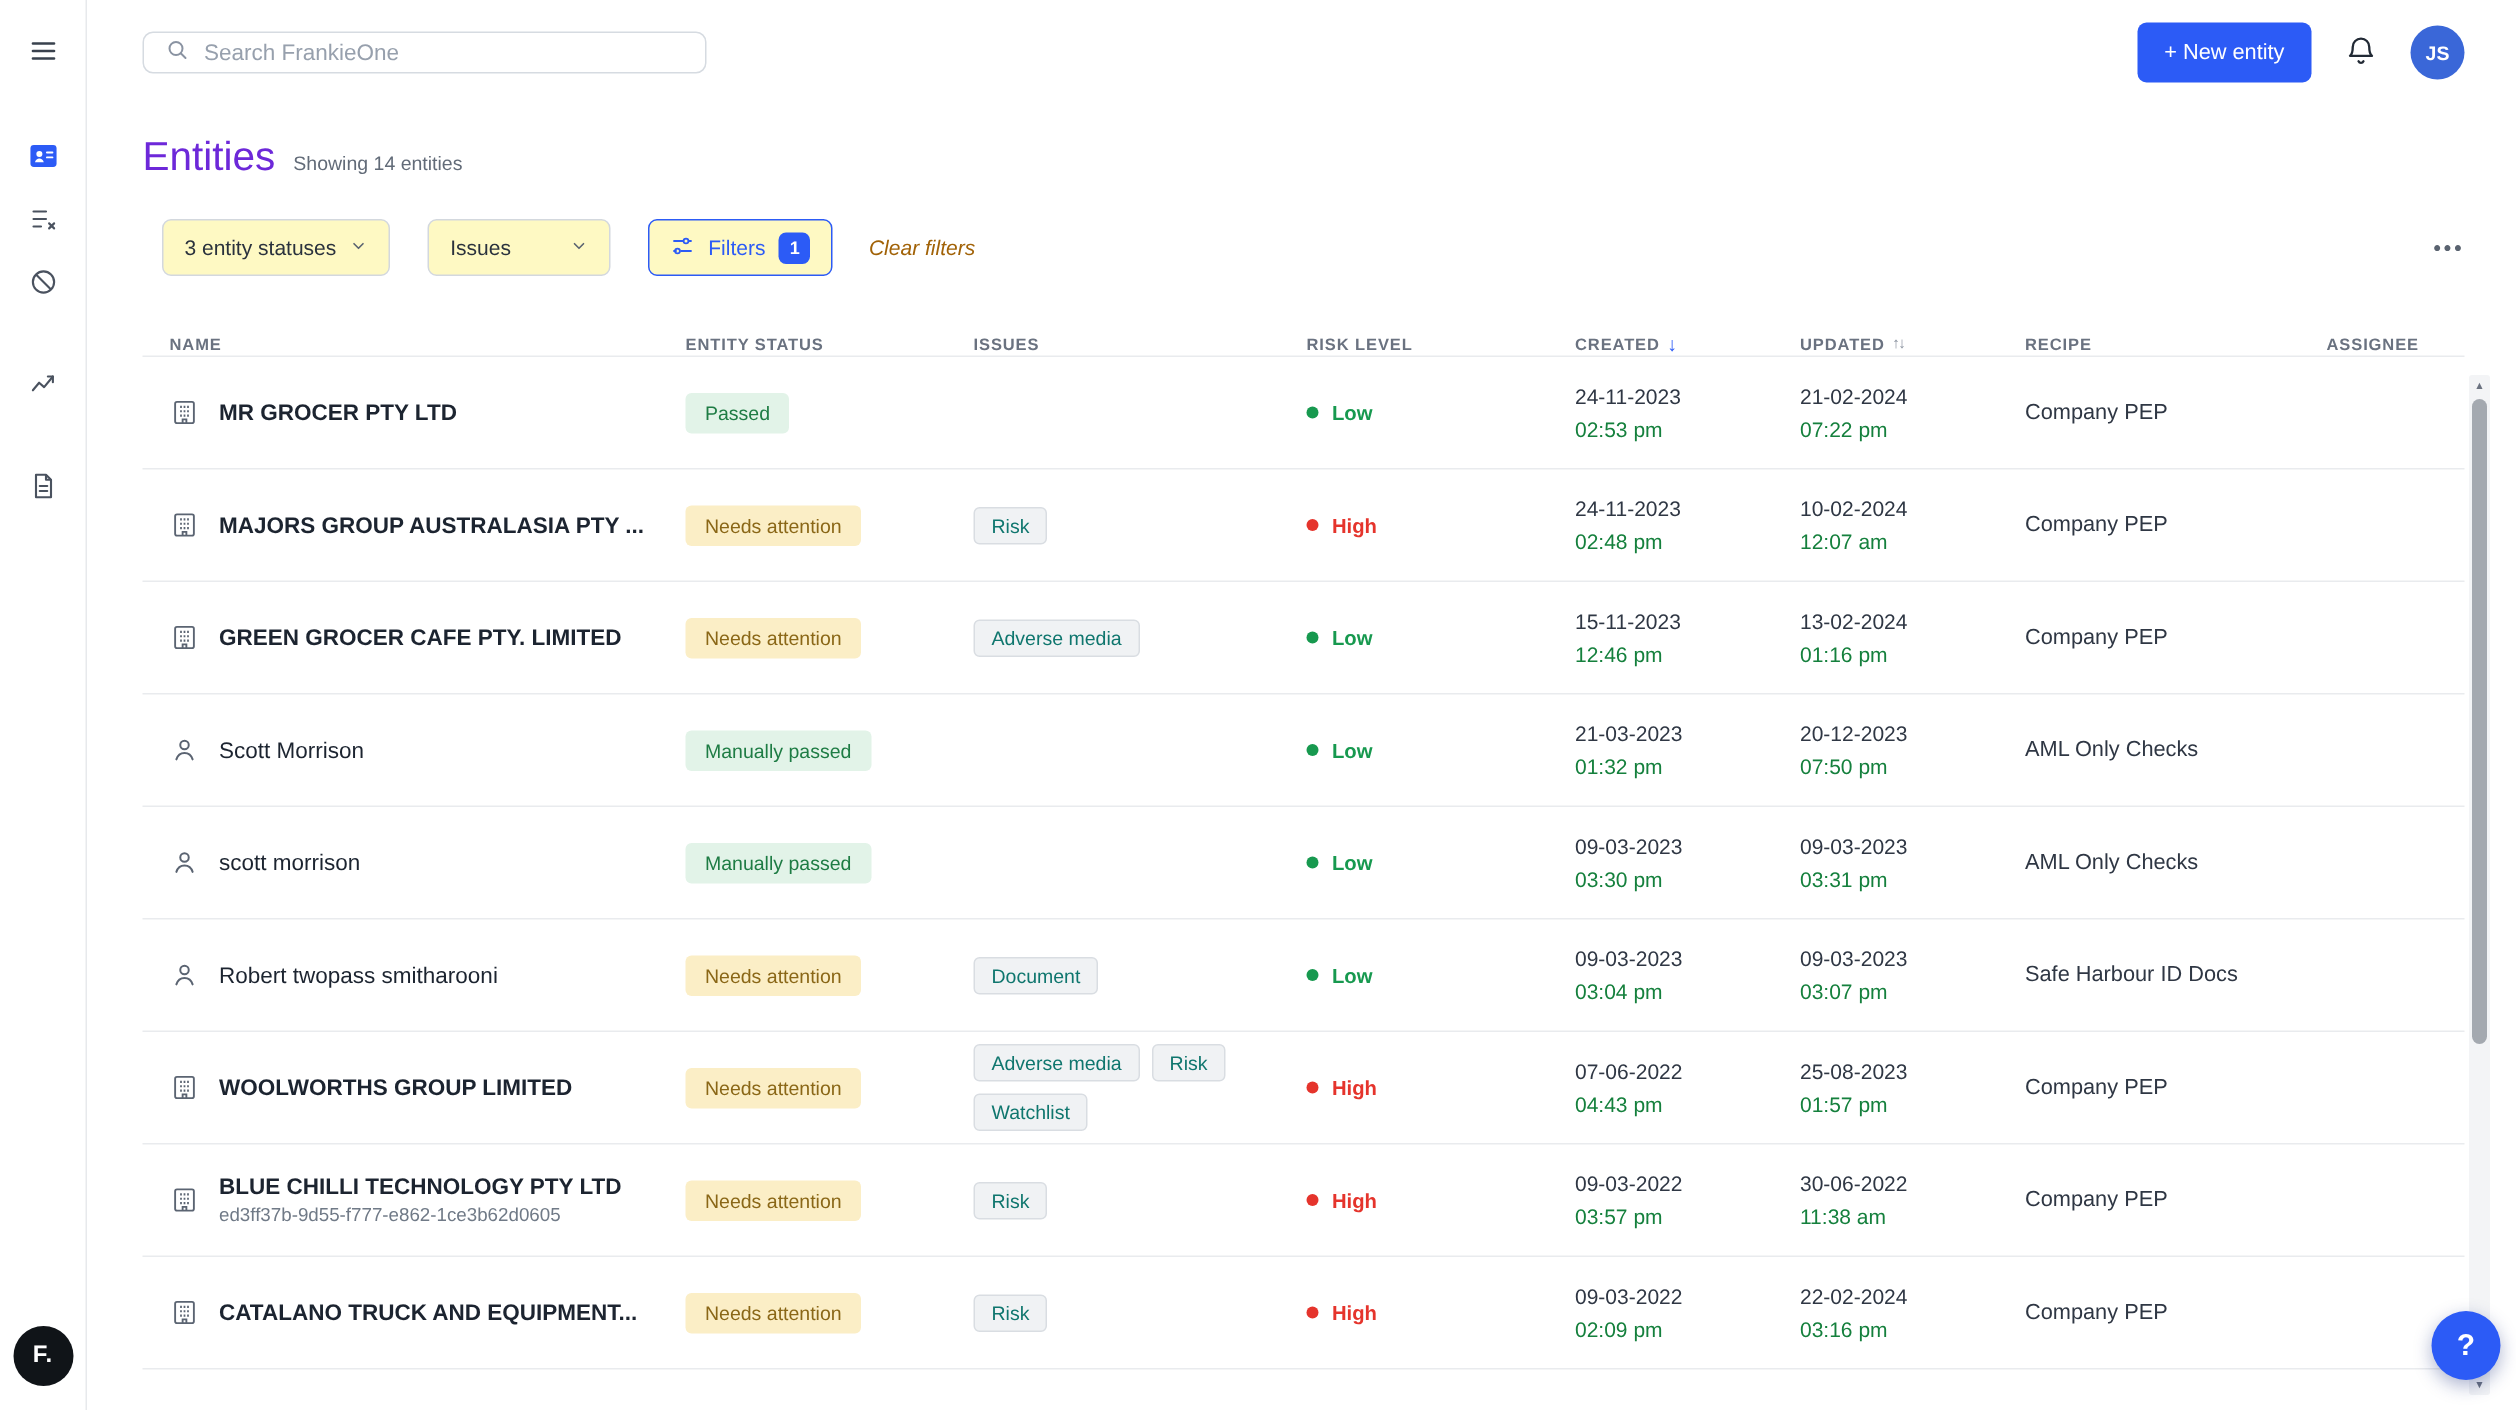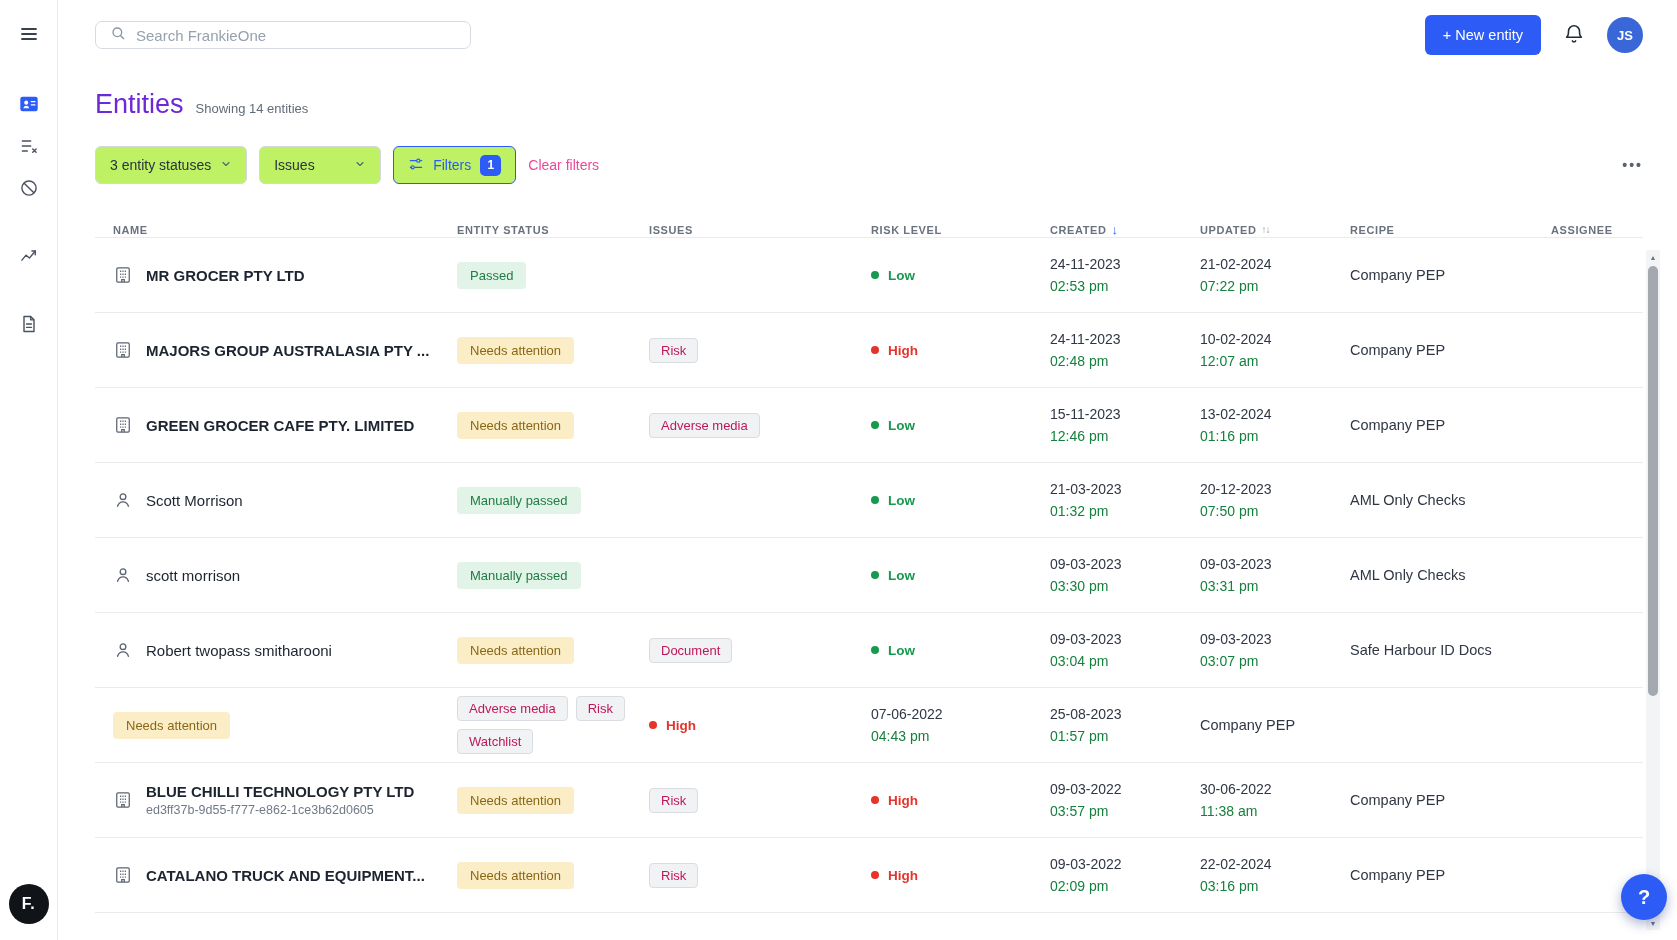--- a/index.html
+++ b/index.html
@@ -69,34 +69,35 @@
   }
 
   
   .page-head { padding: 26px 34px 0 37px; display: flex; align-items: baseline; gap: 12px; }
   .page-title { font-size: 27px; font-weight: 400; color: #6d28d9; }
   .page-subtitle { font-size: 13px; color: #626b78; }
 
   .filter-row { padding: 26px 34px 0 37px; display: flex; align-items: center; gap: 12px; }
   .pill {
     display: flex; align-items: center; gap: 9px; height: 38px;
-    border: 1px solid #d3d8de; background: #bef264; border-radius: 6px;
+    border: 1px solid #d3d8de; background: #fef9c3; border-radius: 6px;
     padding: 0 14px; font-size: 14px; color: #2a323d; cursor: pointer;
     font-family: "Liberation Sans", sans-serif;
+    margin-left: 13px;
   }
   .pill.select { min-width: 122px; justify-content: space-between; }
   .pill.filters { border: 1.5px solid var(--accent); color: var(--accent); font-weight: 500; }
   .filters-badge {
     width: 21px; height: 21px; border-radius: 5px; background: var(--accent);
     color: #fff; font-size: 12px; font-weight: 600;
     display: flex; align-items: center; justify-content: center;
   }
   .link-btn {
-    background: none; border: none; font-size: 14px; color: #ec4899;
-    cursor: pointer; font-family: "Liberation Sans", sans-serif; margin-left: 0;
+    background: none; border: none; font-size: 14px; color: #a16207;
+    cursor: pointer; font-family: "Liberation Sans", sans-serif; margin-left: 12px; font-style: italic;
   }
   .more-btn {
     margin-left: auto; background: none; border: none; cursor: pointer;
     color: #5a6370; font-size: 14px; letter-spacing: 2px; font-weight: 700;
   }
 
   
   .table { padding: 18px 34px 0 37px; }
   .thead, .tr {
     display: grid;
@@ -125,21 +126,21 @@
   .name-line.person { font-weight: 400; }
   .name-sub { font-size: 12.5px; color: #707a87; }
   .badge {
     display: inline-block; padding: 6px 13px; border-radius: 4px;
     font-size: 13px; font-weight: 500;
   }
   .badge.passed { background: var(--badge-green-bg); color: var(--badge-green-text); }
   .badge.attention { background: var(--badge-yellow-bg); color: var(--badge-yellow-text); }
   .chips { display: flex; flex-wrap: wrap; gap: 8px; align-items: center; }
   .chip {
-    background: #f0f2f4; border: 1px solid #d9dde2; color: #be185d;
+    background: #f0f2f4; border: 1px solid #d9dde2; color: #0f766e;
     border-radius: 4px; padding: 4px 11px; font-size: 13px; white-space: nowrap;
   }
   .risk { display: flex; align-items: center; gap: 9px; font-size: 13.5px; font-weight: 600; }
   .risk .dot { width: 8px; height: 8px; border-radius: 50%; }
   .risk.low { color: var(--green); } .risk.low .dot { background: var(--green); }
   .risk.high { color: var(--red); } .risk.high .dot { background: var(--red); }
   .dt { display: flex; flex-direction: column; gap: 3px; line-height: 1.3; }
   .dt .dt2 { color: #15803d; }
   .recipe { font-size: 14.5px; }
 
@@ -498,20 +499,32 @@
             <span class="dt2">03:04 pm</span>
           </div>
           <div class="td dt">
             <span>09-03-2023</span>
             <span class="dt2">03:07 pm</span>
           </div>
           <div class="td recipe"><span>Safe Harbour ID Docs</span></div>
           <div class="td"><span></span></div>
         </div>
         <div class="tr">
+          <div class="td name-cell">
+            <span class="row-icon">
+              <svg width="20" height="20" viewBox="0 0 24 24" fill="none" stroke="#5b6472" stroke-width="1.5">
+                <rect x="4.5" y="3.5" width="15" height="17" rx="1.5"></rect>
+                <path d="M8.5 7.5h1.4M11.3 7.5h1.4M14.1 7.5h1.4M8.5 11h1.4M11.3 11h1.4M14.1 11h1.4M8.5 14.5h1.4M11.3 14.5h1.4M14.1 14.5h1.4" stroke-width="1.7"></path>
+                <path d="M10.5 20.5v-3h3v3"></path>
+              </svg>
+            </span>
+            <span class="name-wrap">
+              <span class="name-line company">WOOLWORTHS GROUP LIMITED</span>
+            </span>
+          </div>
           <div class="td"><span class="badge attention">Needs attention</span></div>
           <div class="td chips">
             <span class="chip">Adverse media</span>
             <span class="chip">Risk</span>
             <span class="chip">Watchlist</span>
           </div>
           <div class="td risk high">
             <span class="dot"></span>
             <span>High</span>
           </div>

